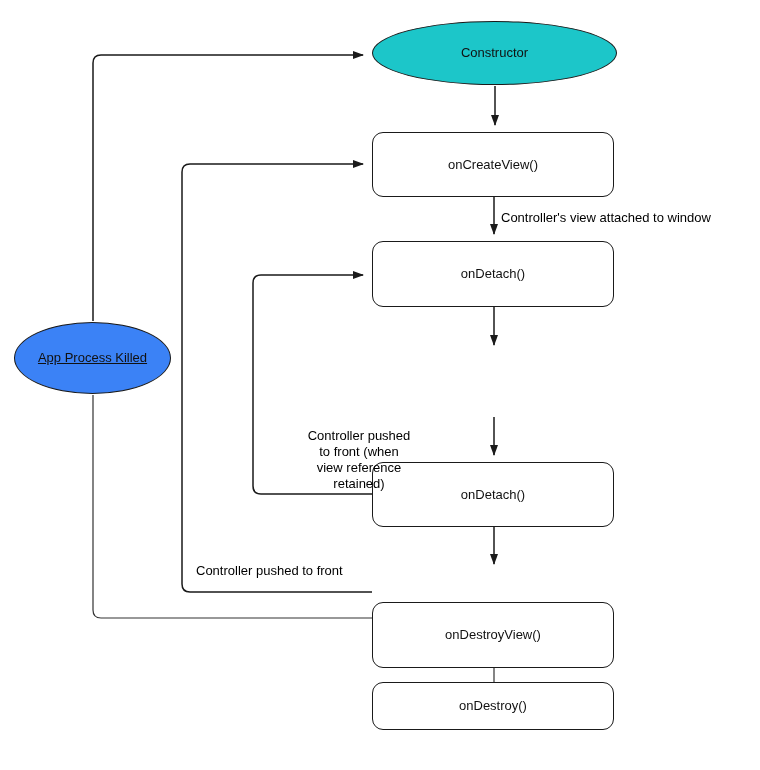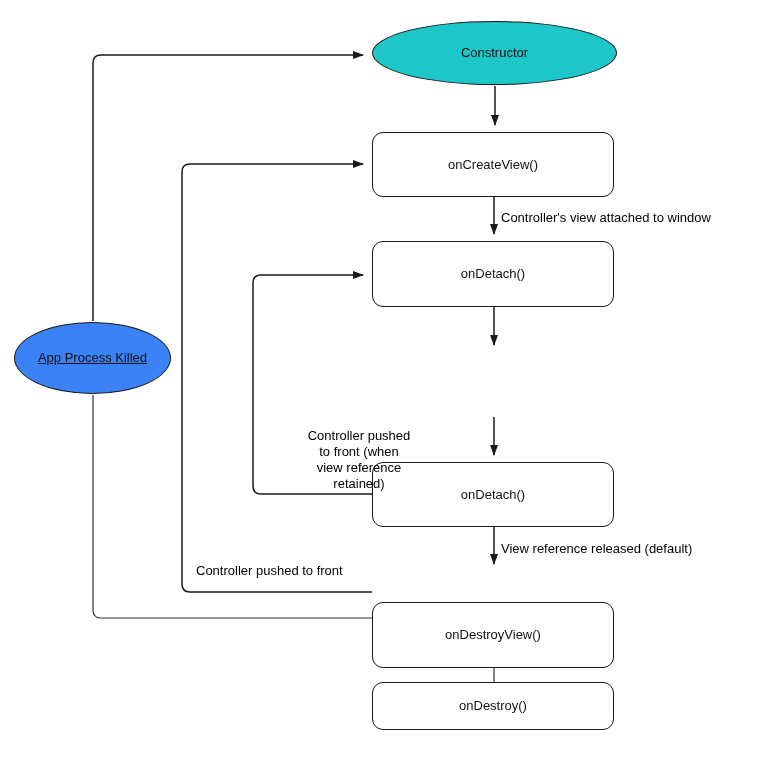--- a/index.html
+++ b/index.html
@@ -109,17 +109,16 @@
   </div>
 
   <div class="edge-label el-view-attached">Controller's view attached to window</div>
 
 
   <div class="edge-label el-retained">Controller pushed
 to front (when
 view reference
 retained)</div>
 
-  <div class="edge-label el-released">View reference released (default)</div>
 
   <div class="edge-label el-pushed-front">Controller pushed to front</div>
 
 </div>
 
 </body></html>

